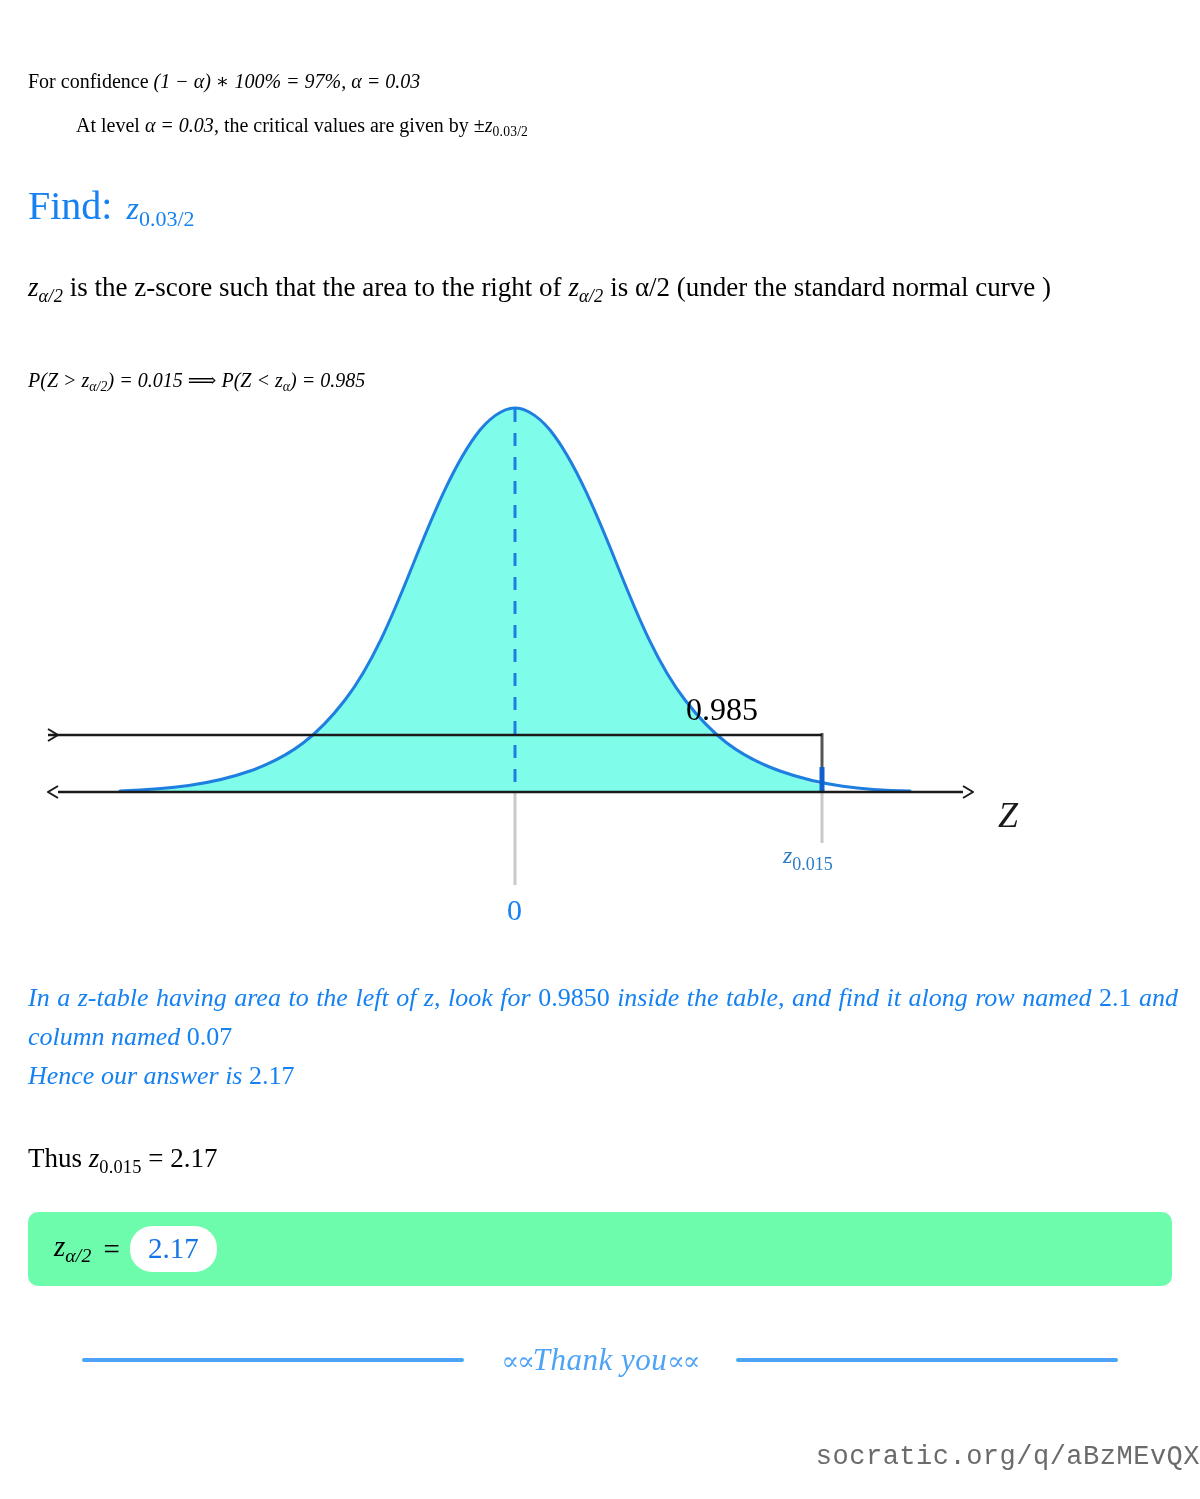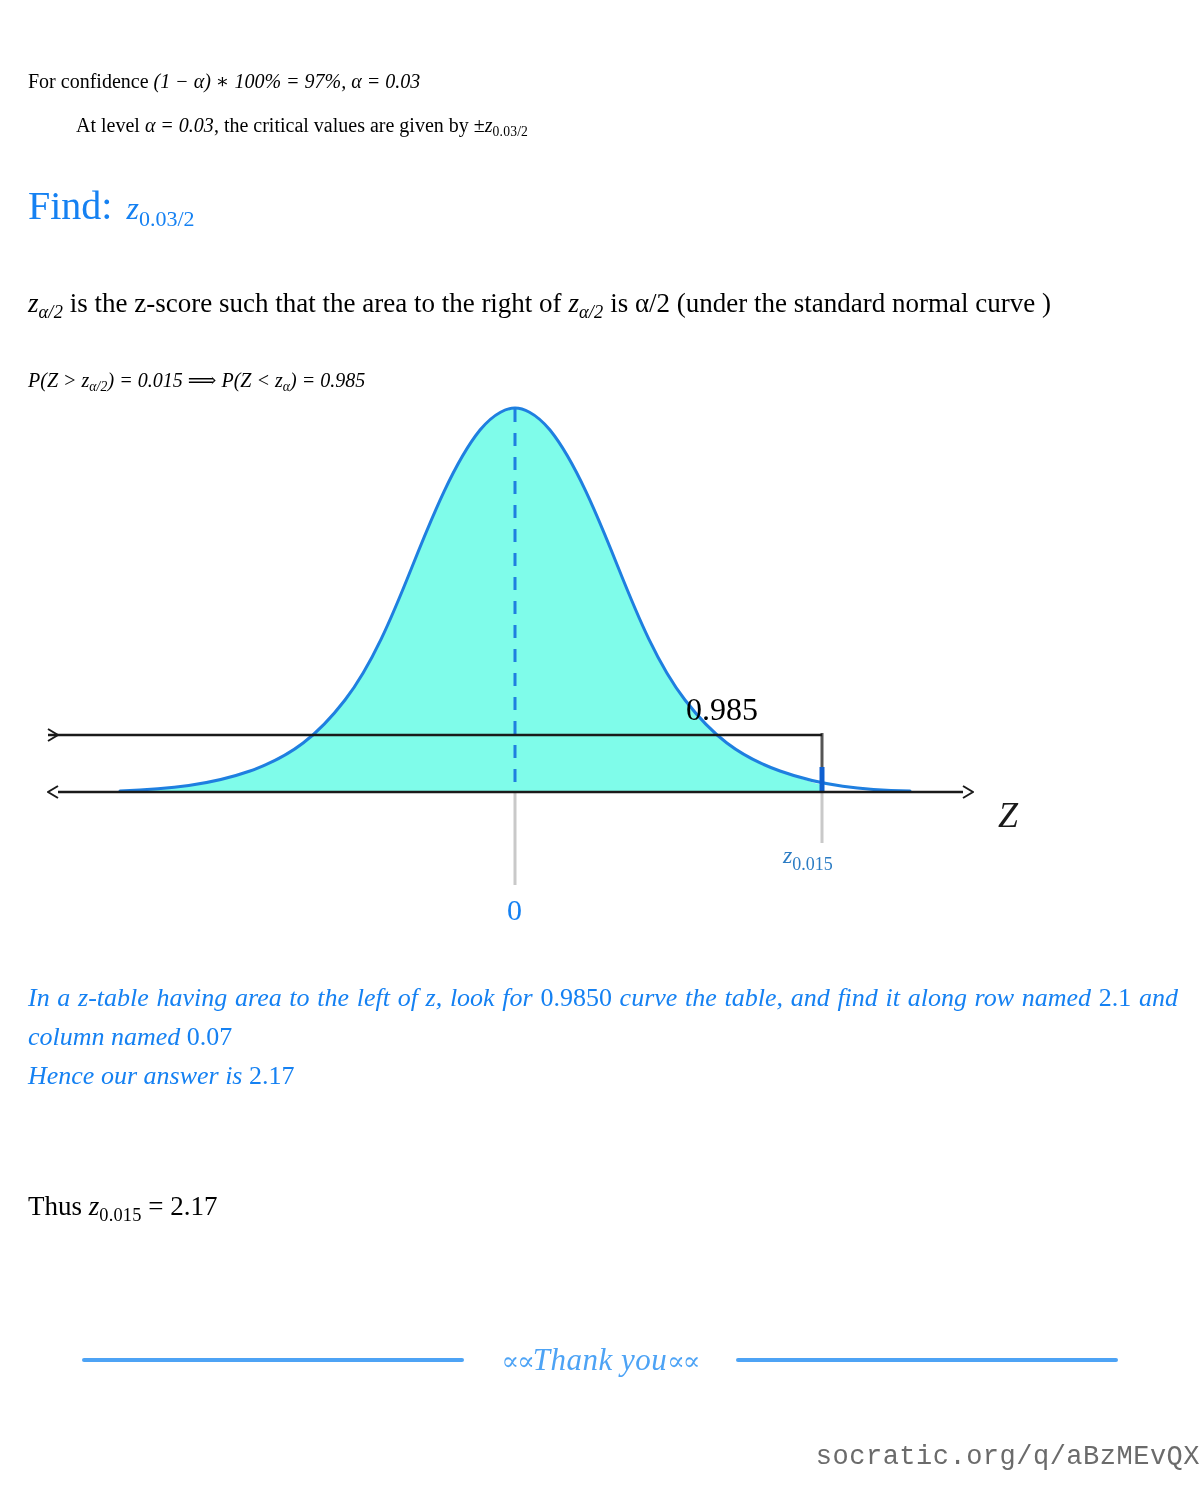--- a/index.html
+++ b/index.html
@@ -64,21 +64,20 @@
   #def-para {
     position: absolute;
     left: 28px;
     top: 268px;
     width: 1150px;
     font-size: 27px;
     line-height: 1.42;
     text-align: justify;
     text-align-last: left;
     font-family: "Liberation Serif", "DejaVu Serif", serif;
-    margin-top: 16px;
   }
 
   
   #chart-figure {
     position: absolute;
     left: 0;
     top: 395px;
     width: 1200px;
     height: 565px;
   }
@@ -99,21 +98,20 @@
     text-align-last: left;
   }
   #ztable-note .num { font-style: normal; }
 
   
   #thus-line {
     position: absolute;
     left: 28px;
     top: 1140px;
     font-size: 27px;
-    margin-top: 48px;
   }
 
   
   #answer-box {
     position: absolute;
     left: 28px;
     top: 1212px;
     width: 1144px;
     height: 74px;
     background: #6cfcac;
@@ -270,28 +268,35 @@
         <tspan id="svg-crit-var">z</tspan><tspan id="svg-crit-sub" dy="7" font-size="18" font-style="normal">0.015</tspan>
       </text>
 
       <text x="507" y="525" fill="#1581f2" font-family="Liberation Serif, DejaVu Serif, serif" font-size="30">
         <tspan id="svg-zero-label">0</tspan>
       </text>
     </svg>
   </div>
 
   <div id="ztable-note">
-    <span>In a z-table having area to the left of z, look for </span><span class="num">0.9850</span><span> curve the table, and find it along row named </span><span class="num">2.1</span><span> and column named </span><span class="num">0.07</span><br>
+    <span>In a z-table having area to the left of z, look for </span><span class="num">0.9850</span><span> inside the table, and find it along row named </span><span class="num">2.1</span><span> and column named </span><span class="num">0.07</span><br>
     <span>Hence our answer is </span><span class="num">2.17</span>
   </div>
 
   <div class="mathline" id="thus-line">
     <span>Thus </span><span class="it">z</span><span class="sub sub-up">0.015</span><span> = 2.17</span>
   </div>
 
+  <div id="answer-box">
+    <div id="answer-expr">
+      <span><span class="it">z</span><span class="sub">α/2</span></span>
+      <span style="margin-left:12px;">=</span>
+      <span id="answer-pill">2.17</span>
+    </div>
+  </div>
 
   <div id="thankyou-row">
     <div class="rule" id="rule-left"></div>
     <div id="thankyou-text">
       <span class="swirl">∝∝</span><span>Thank you</span><span class="swirl">∝∝</span>
     </div>
     <div class="rule" id="rule-right"></div>
   </div>
 
   <div id="source-url">socratic.org/q/aBzMEvQX</div>

